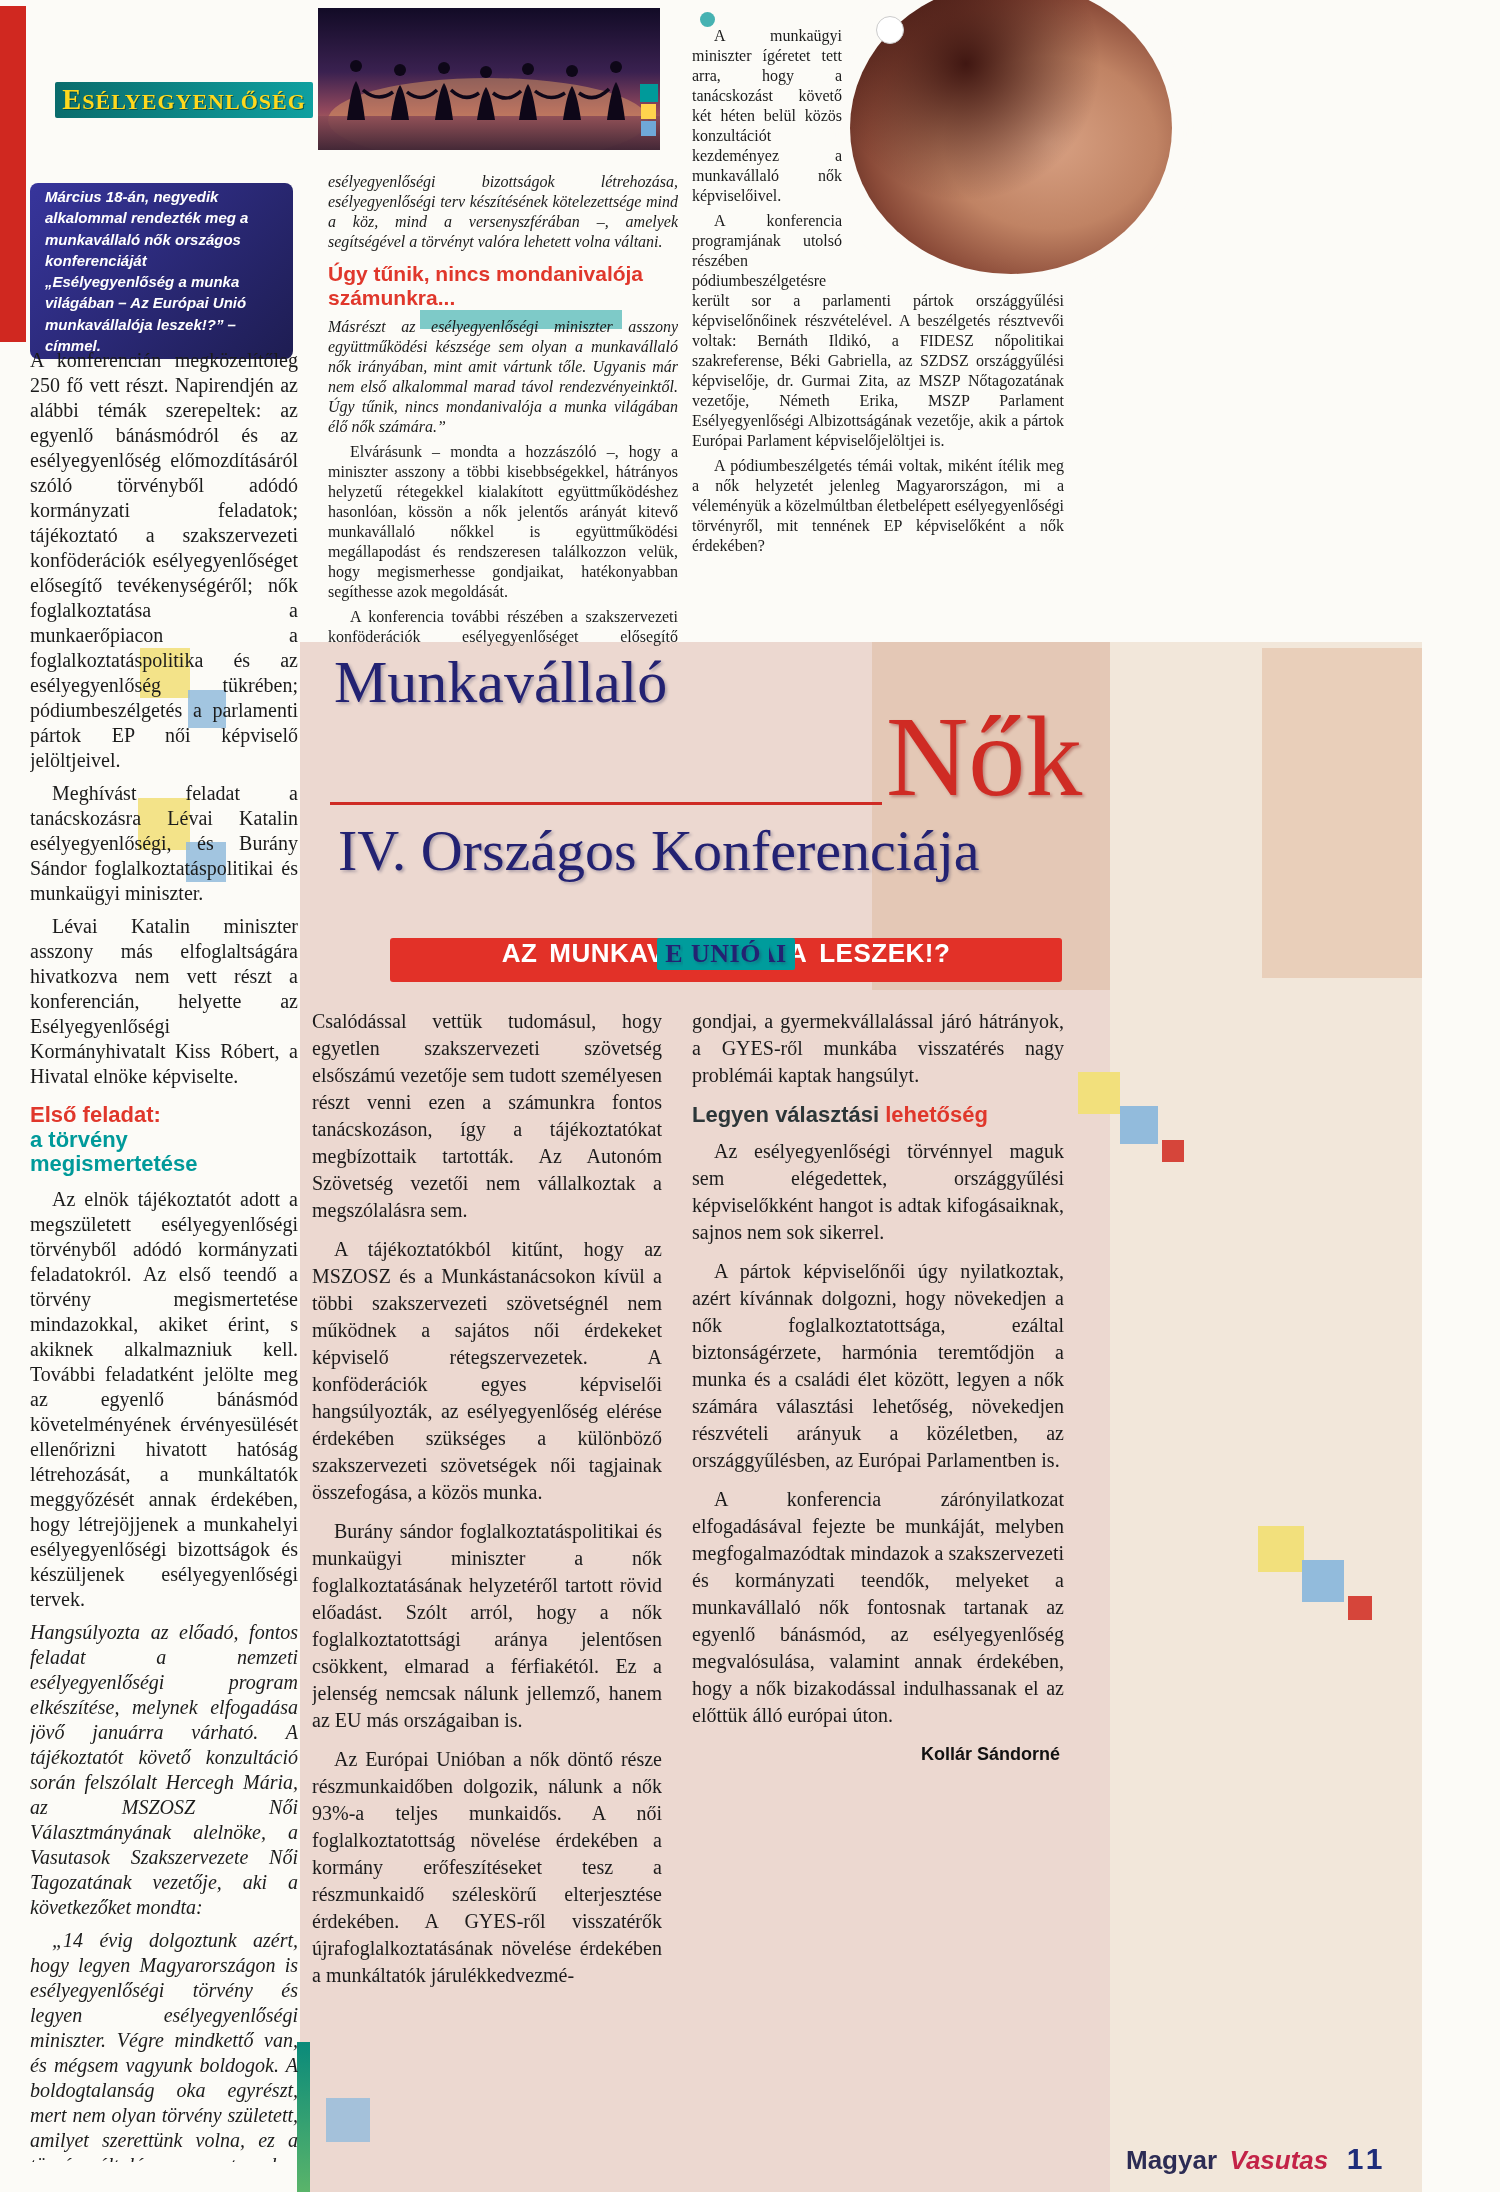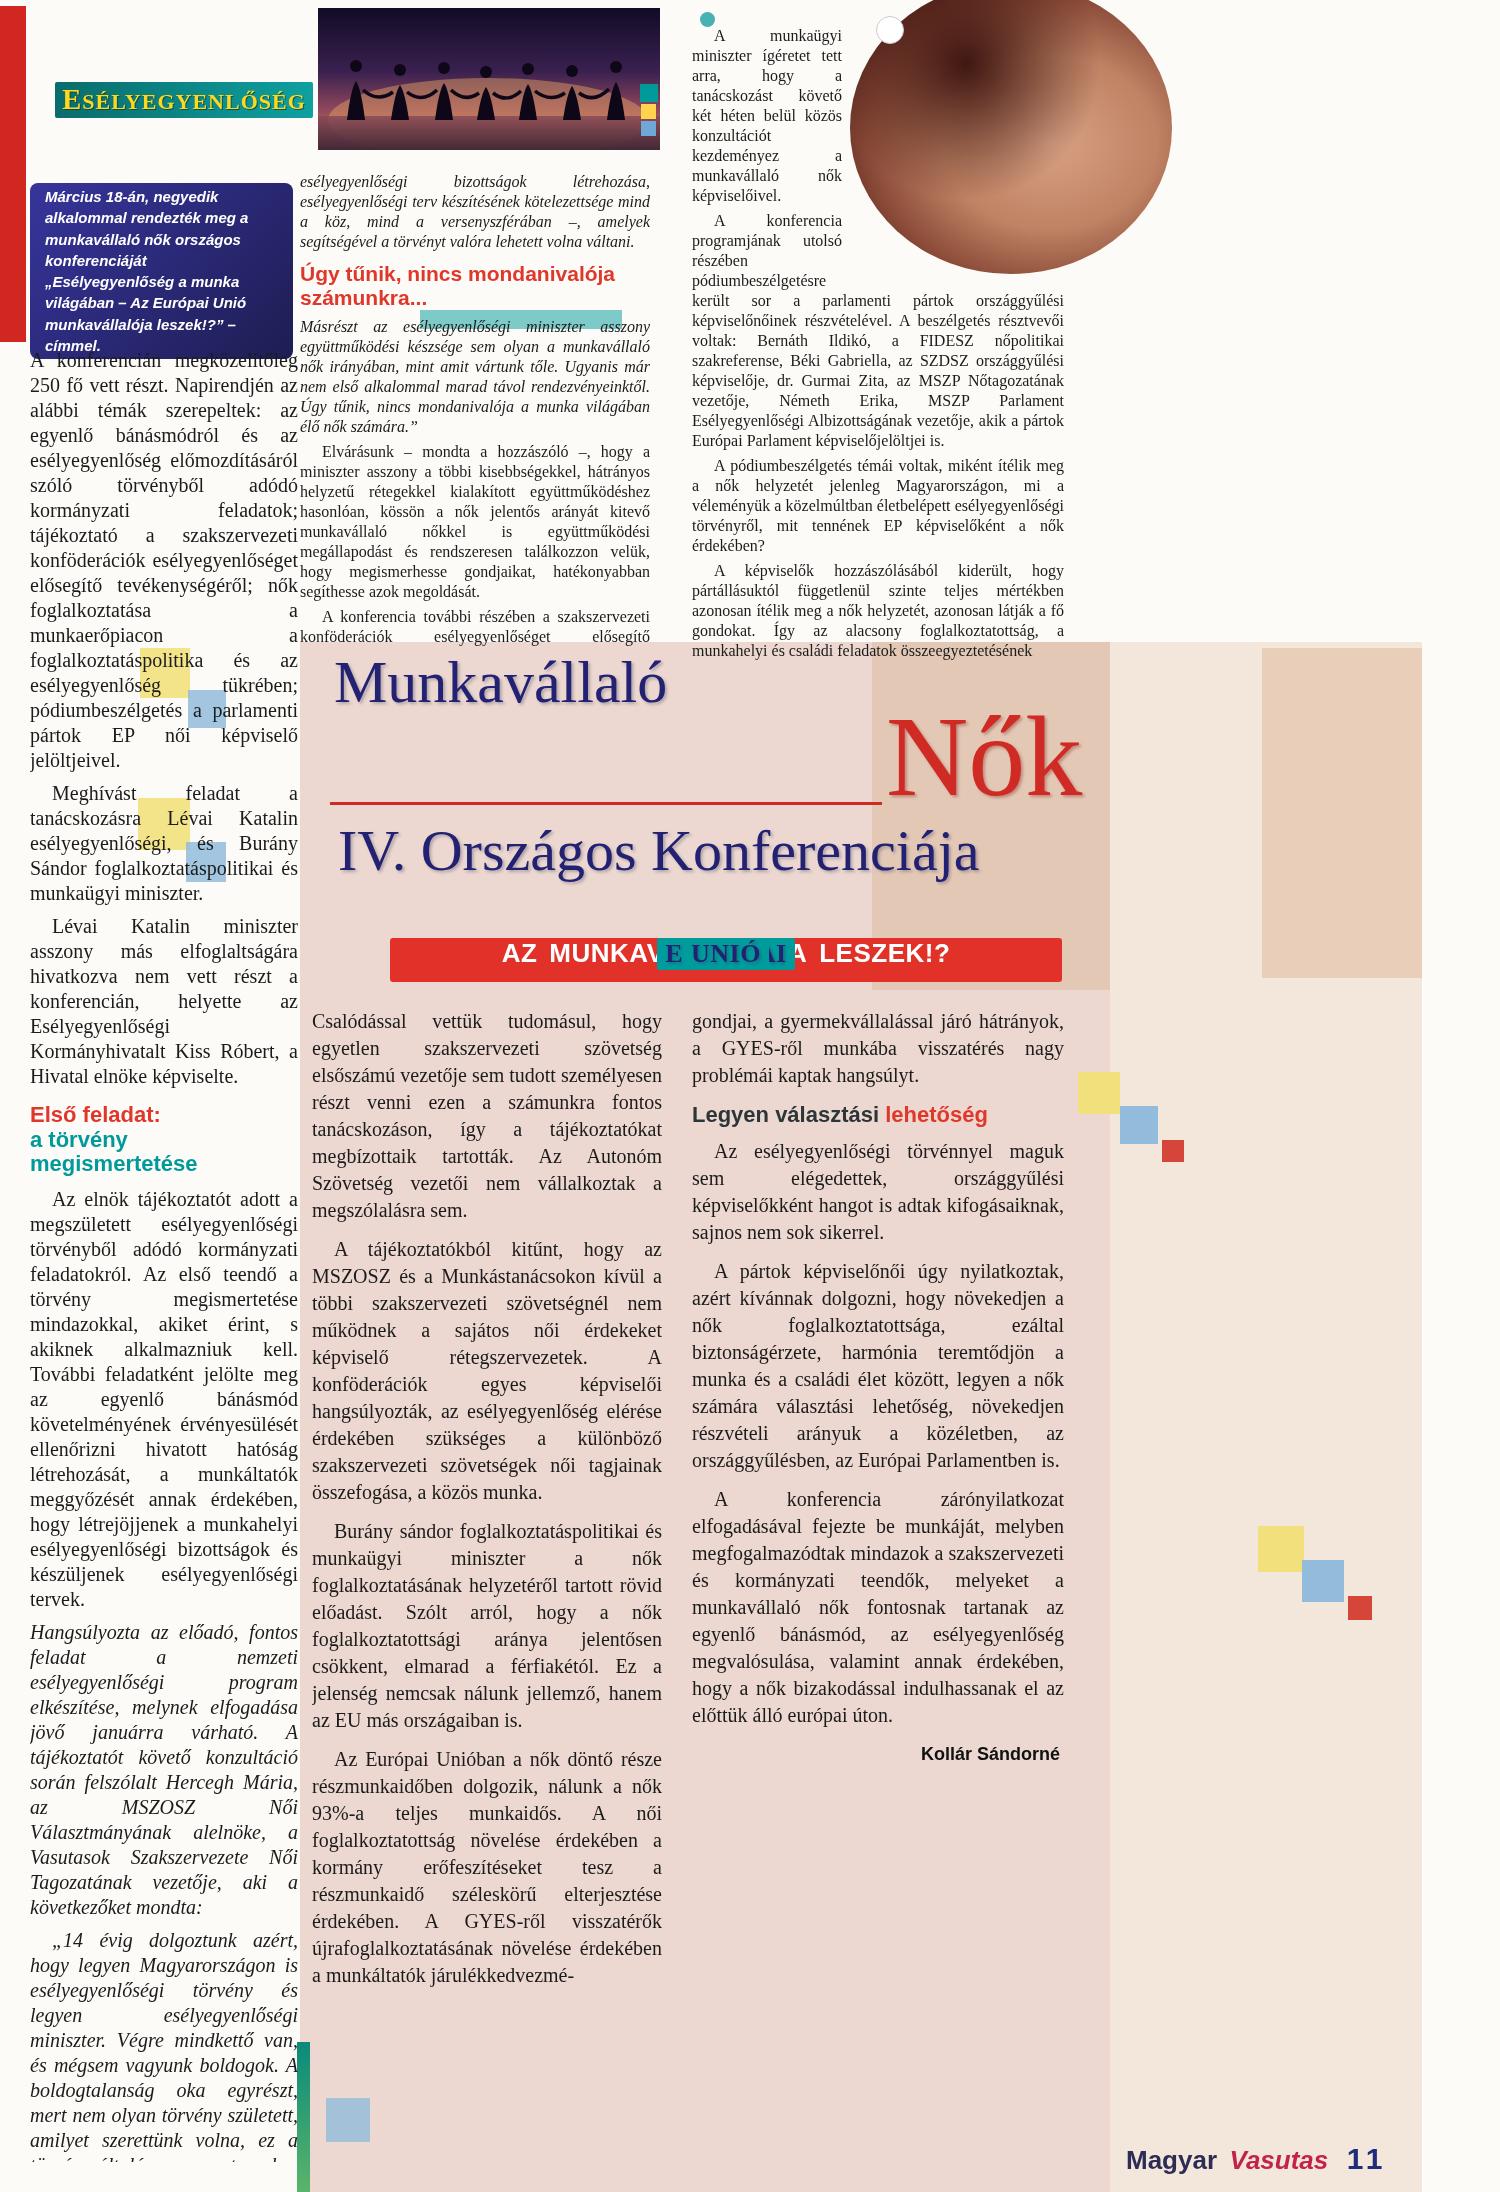--- a/index.html
+++ b/index.html
@@ -49,21 +49,21 @@
     padding:3px 15px;color:#fff;}
   .intro p{margin:0;font-family:"Liberation Sans",sans-serif;font-style:italic;font-weight:bold;
     font-size:15px;line-height:1.42;}
   
   .bodycol{position:absolute;z-index:3;text-align:justify;}
   .bodycol p{margin:0;text-indent:22px;}
   .bodycol p.noindent{text-indent:0;}
   .bodycol p.italic{font-style:italic;}
   #col1{left:30px;top:348px;width:268px;height:1814px;overflow:hidden;font-size:20px;line-height:25px;}
   #col1 p{margin-bottom:8px;}
-  #col2top{left:300px;top:172px;width:350px;height:478px;overflow:hidden;font-size:16px;line-height:20px;}
+  #col2top{left:328px;top:172px;width:350px;height:478px;overflow:hidden;font-size:16px;line-height:20px;}
   #col2top p{margin-bottom:5px;}
   #col3top{left:692px;top:26px;width:372px;height:634px;overflow:hidden;font-size:16px;line-height:20px;}
   #col3top p{margin-bottom:5px;}
   #lowerA{left:312px;top:1008px;width:350px;height:1160px;overflow:hidden;font-size:20px;line-height:27px;}
   #lowerA p{margin-bottom:12px;}
   #lowerB{left:692px;top:1008px;width:372px;height:1120px;overflow:hidden;font-size:20px;line-height:27px;}
   #lowerB p{margin-bottom:12px;}
   .photo-spacer{float:right;width:212px;height:248px;margin:0 0 6px 10px;}
   
   .subhead{font-family:"Liberation Sans",sans-serif;font-weight:700;line-height:1.12;
@@ -214,21 +214,20 @@
     </div>
 </div>
 
 <div id="col3top" class="bodycol">
   <div class="photo-spacer"></div>
   <div>
 
       <p class="bp">A munkaügyi miniszter ígéretet tett arra, hogy a tanácskozást követő két héten belül közös konzultációt kezdeményez a munkavállaló nők képviselőivel.</p>
       <p class="bp">A konferencia programjának utolsó részében pódiumbeszélgetésre került sor a parlamenti pártok országgyűlési képviselőnőinek részvételével. A beszélgetés résztvevői voltak: Bernáth Ildikó, a FIDESZ nőpolitikai szakreferense, Béki Gabriella, az SZDSZ országgyűlési képviselője, dr. Gurmai Zita, az MSZP Nőtagozatának vezetője, Németh Erika, MSZP Parlament Esélyegyenlőségi Albizottságának vezetője, akik a pártok Európai Parlament képviselőjelöltjei is.</p>
       <p class="bp">A pódiumbeszélgetés témái voltak, miként ítélik meg a nők helyzetét jelenleg Magyarországon, mi a véleményük a közelmúltban életbelépett esélyegyenlőségi törvényről, mit tennének EP képviselőként a nők érdekében?</p>
-      <p class="bp">A képviselők hozzászólásából kiderült, hogy pártállásuktól függetlenül szinte teljes mértékben azonosan ítélik meg a nők helyzetét, azonosan látják a fő gondokat. Így az alacsony foglalkoztatottság, a munkahelyi és családi feladatok összeegyeztetésének</p>
     </div>
 </div>
 
 <div class="hl hl-1">Munkavállaló</div>
 <div class="hl hl-2">Nők</div>
 <div class="hl-rule"></div>
 <div class="hl hl-3">IV. Országos Konferenciája</div>
 
 <div class="banner">
 

